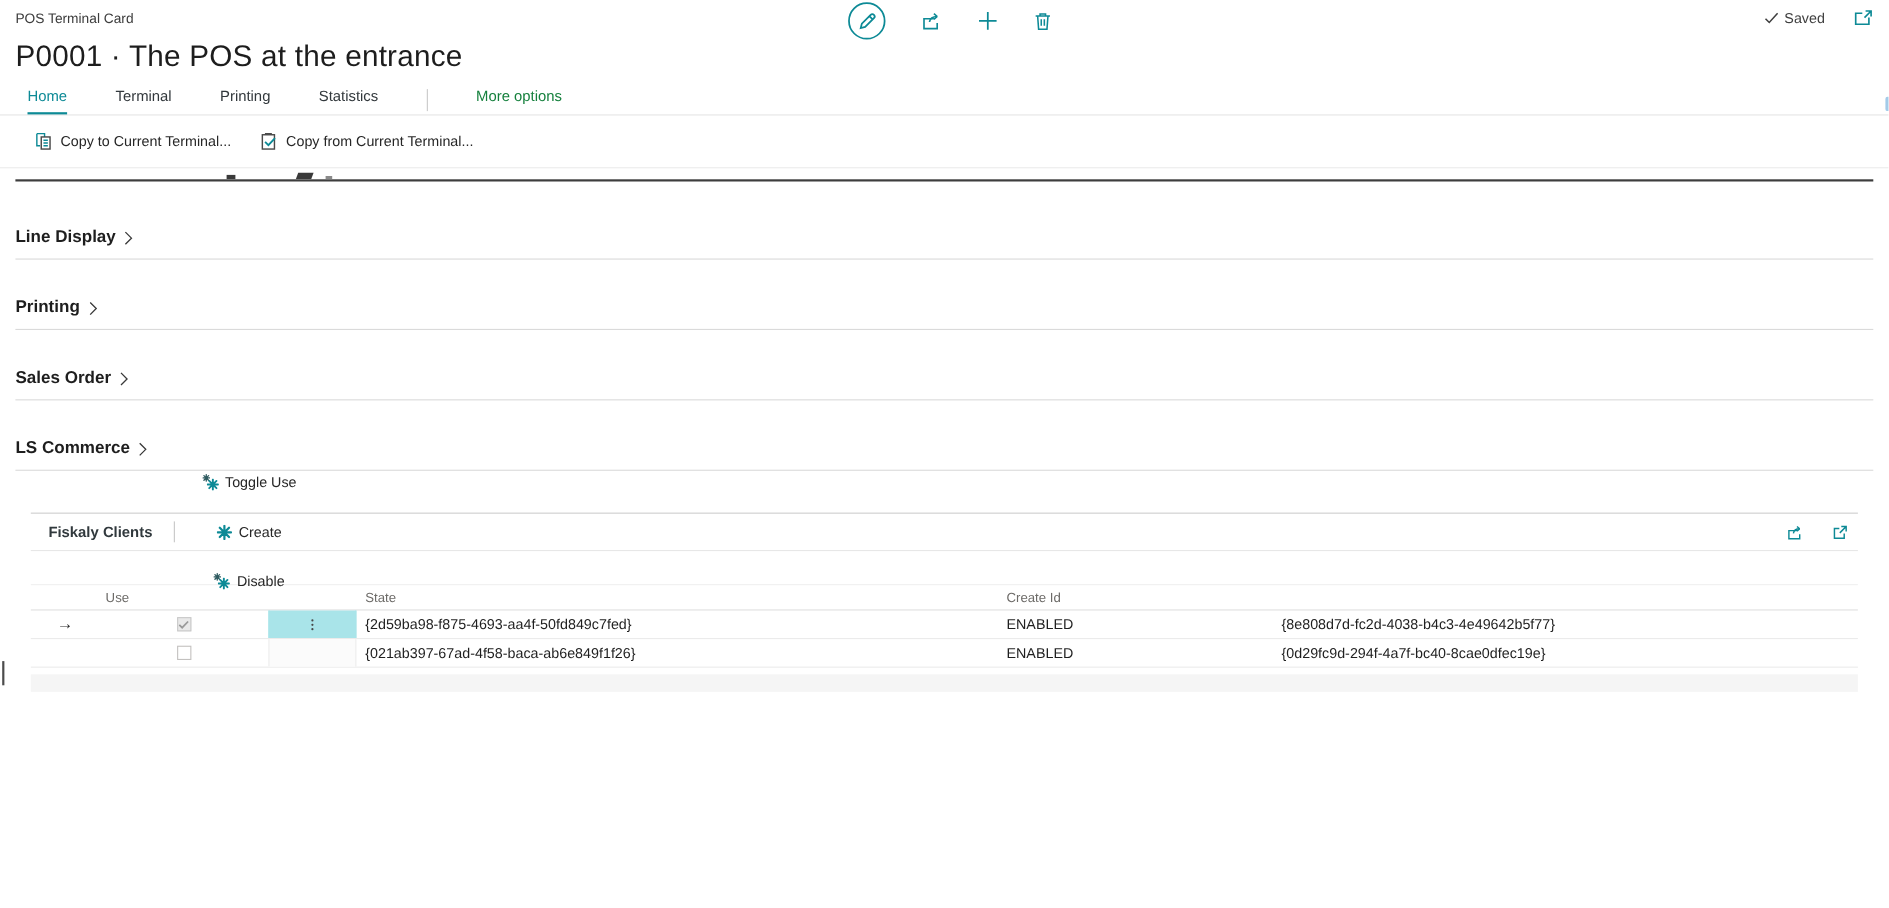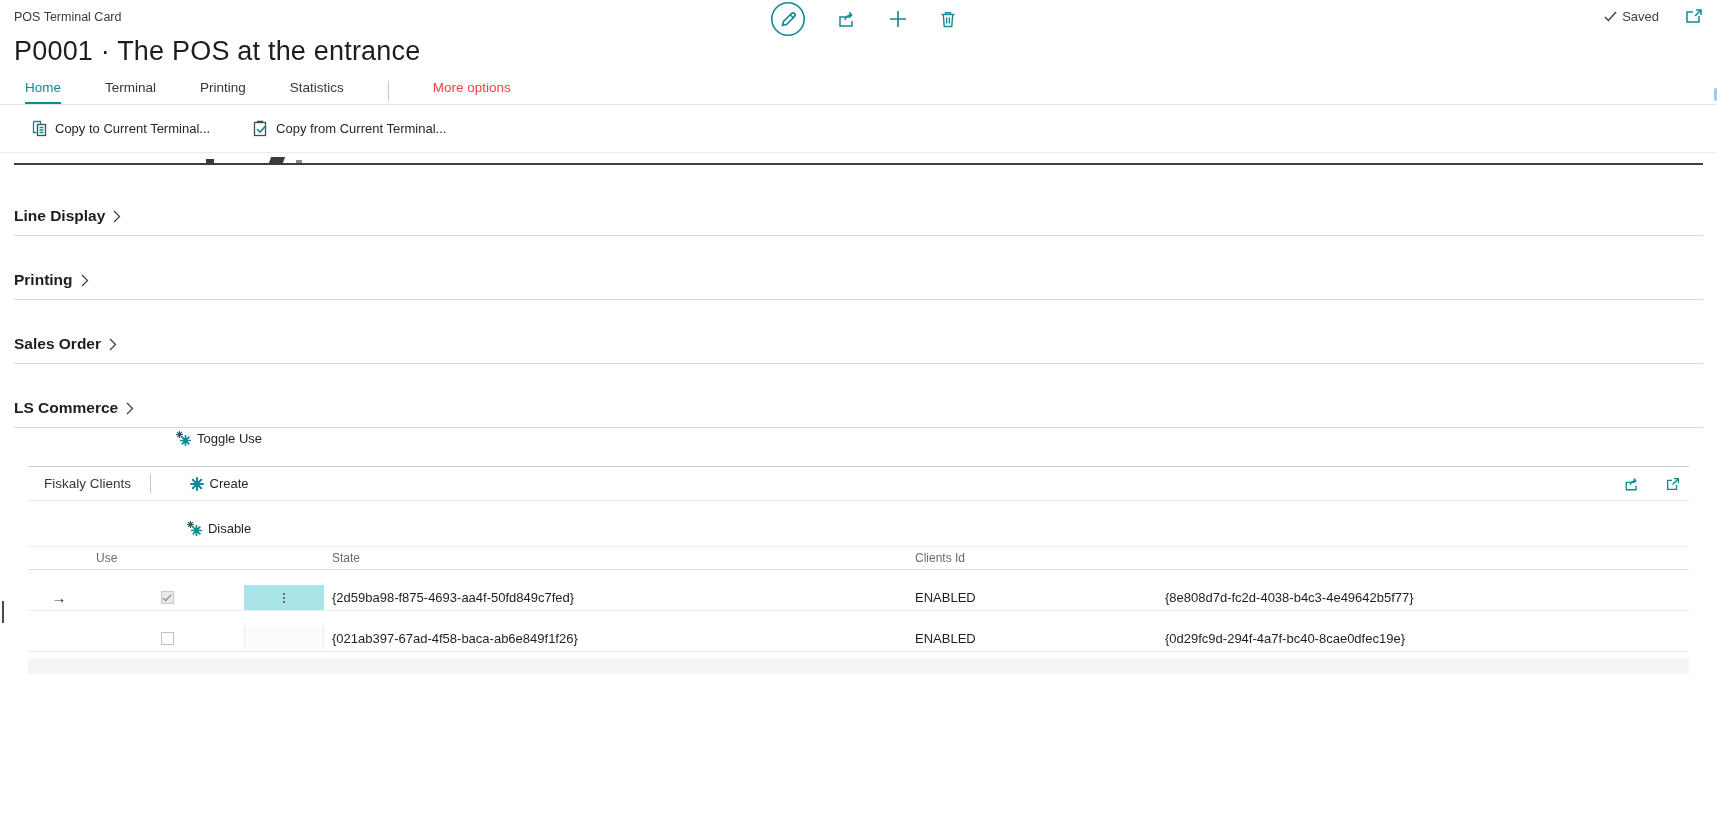--- a/index.html
+++ b/index.html
@@ -21,48 +21,48 @@
   .iconbtn{background:none;border:none;padding:0;cursor:pointer;display:flex;align-items:center;justify-content:center;}
   .pencil-circle{width:36px;height:36px;}
   .save-status{position:absolute;right:14px;top:8px;display:flex;align-items:center;gap:26px;text-align:right;}
   .saved{display:flex;align-items:center;gap:5px;font-size:13px;color:#3f3f3f;}
   
   .page-title{margin:2px 14px 0;font-size:27px;font-weight:400;color:#1d1d1d;letter-spacing:.2px;}
   .tabs{margin-top:13px;padding:0 25px;display:flex;align-items:flex-end;gap:44px;border-bottom:1px solid var(--border_light);}
   .tab{font-size:13.5px;color:var(--tab_inactive);padding-bottom:7px;cursor:pointer;border-bottom:2px solid transparent;}
   .tab.active{color:var(--accent);border-bottom-color:var(--accent);}
   .tab-divider{width:1px;height:20px;background:#c9c9c9;margin-bottom:3px;}
-  .tab.more{color:#ef4444;}
-  
-  .actionbar{height:48px;display:flex;align-items:center;gap:30px;padding-left:25px;margin:0 0 0 0;border-bottom:1px solid #ececec;}
+  .tab.more{color:#15803d;}
+  
+  .actionbar{height:48px;display:flex;align-items:center;gap:14px;padding-left:25px;margin:0 0 0 0;border-bottom:1px solid #ececec;}
   .action-item{display:flex;align-items:center;gap:7px;font-size:13px;color:#262626;background:none;border:none;cursor:pointer;font-family:inherit;}
   
   .clip-strip{height:12px;margin:0 14px;border-bottom:2px solid var(--border_dark);position:relative;overflow:hidden;}
   .clip-strip .frag{position:absolute;bottom:0;background:#3a3a3a;}
   .frag.f1{left:192px;width:8px;height:4px;}
   .frag.f2{left:256px;width:14px;height:6px;transform:skewX(-20deg);}
   .frag.f3{left:282px;width:6px;height:3px;background:#8a8a8a;}
   
   .sections{margin:0 14px;padding-top:7px;}
   .section{padding-top:35px;padding-bottom:10px;border-bottom:1px solid #dadada;display:flex;align-items:center;gap:8px;cursor:pointer;text-align:center;}
   .section-label{font-size:15.5px;font-weight:700;color:#1e1e1e;}
   
   .fiskaly{margin:38px 14px 0;border-top:1px solid var(--border_mid);}
   .fiskaly-header{height:34px;display:flex;align-items:center;padding-left:16px;border-bottom:1px solid #e7e7e7;}
-  .fiskaly-title{font-size:13.5px;font-weight:400;color:#31393d;}
+  .fiskaly-title{font-size:13.5px;font-weight:700;color:#31393d;}
   .vdivider{width:1px;height:19px;background:#c6c6c6;margin:0 19px;}
   .fiskaly-actions{display:flex;align-items:center;gap:28px;flex-direction:column;}
   .fbtn{display:flex;align-items:center;gap:6px;font-size:13px;color:#262626;background:none;border:none;cursor:pointer;font-family:inherit;}
   .star-wrap{position:relative;width:15px;height:15px;}
   .star-big{position:absolute;right:0;bottom:0;}
   .star-small{position:absolute;left:0;top:0;}
   .fiskaly-right{margin-left:auto;display:flex;align-items:center;gap:24px;padding-right:8px;}
   .fiskaly-gap{height:30px;}
   
-  .frow{display:grid;grid-template-columns:62px 154px 80px 583px 250px 1fr;align-items:center;margin-top:15px;}
+  .frow{display:grid;grid-template-columns:62px 154px 80px 583px 250px 1fr;align-items:center;}
   .frow.head{height:24px;border-top:1px solid #f0f0f0;border-bottom:1px solid #e0e0e0;color:#6d6b68;font-size:12px;}
   .frow.body{height:26px;border-bottom:1px solid #ebebeb;font-size:13px;color:#1f1f1f;cursor:pointer;}
   .c-use-h{padding-left:6px;}
   .c-pad{padding-left:8px;white-space:nowrap;overflow:hidden;}
   .c-marker{display:flex;justify-content:center;font-size:15px;color:#2b2b2b;}
   .c-check{display:flex;justify-content:center;}
   .c-ell{height:100%;display:flex;align-items:center;justify-content:center;border-left:1px solid #ededed;border-right:1px solid #ededed;background:#fbfbfb;}
   .row-selected .c-ell{background:var(--accent_soft);border-color:var(--accent_soft);}
   .dots{display:flex;flex-direction:column;gap:2px;}
   .dots i{width:2px;height:2px;border-radius:50%;background:#474747;display:block;}
@@ -270,21 +270,21 @@
       </div>
     </div>
 
     <div class="fiskaly-gap"></div>
 
     <div class="frow head">
       <span></span>
       <span class="c-use-h">Use</span>
       <span></span>
       <span class="c-pad">State</span>
-      <span class="c-pad">Clients Id</span>
+      <span class="c-pad">Create Id</span>
     </div>
 
     <div class="frow body row-selected">
       <span class="c-marker">→</span>
       <span class="c-check">
         <span class="checkbox checked">
           <svg width="10" height="8" viewBox="0 0 10 8" fill="none" stroke="#9a9a9a" stroke-width="1.6">
               <path d="M1 4l2.6 2.6L9 1"></path>
             </svg>
         </span>

